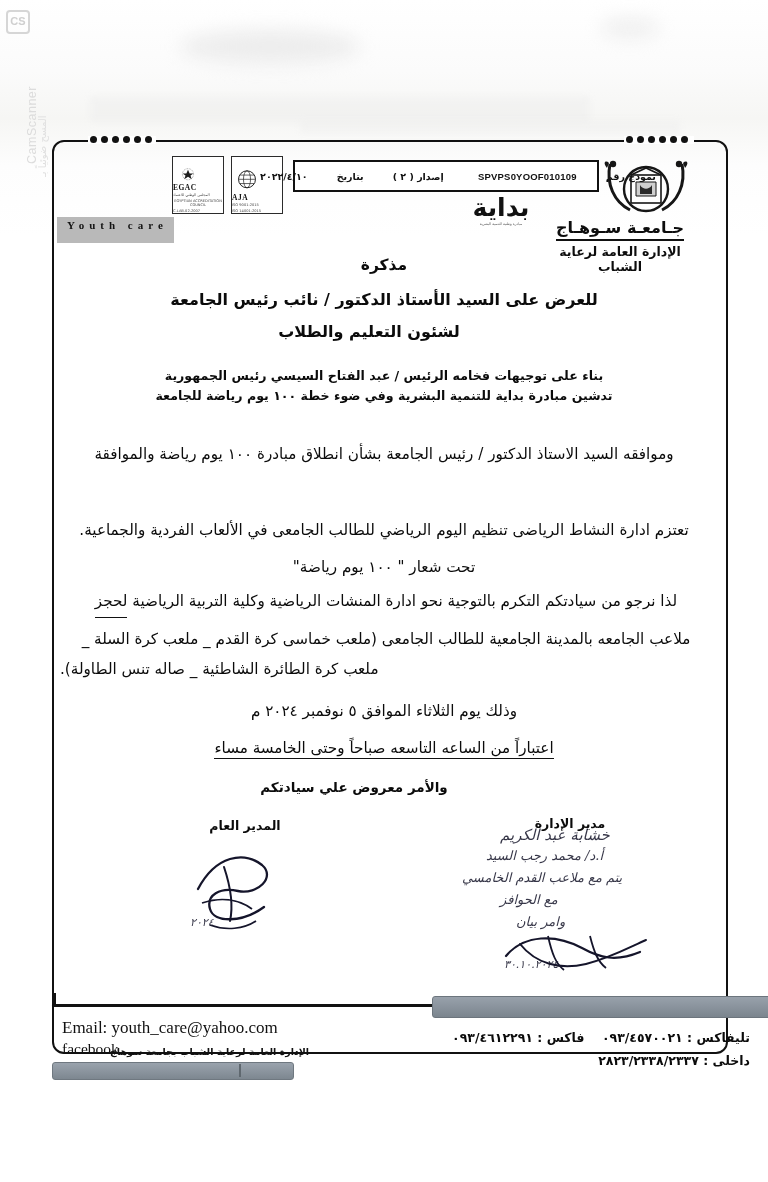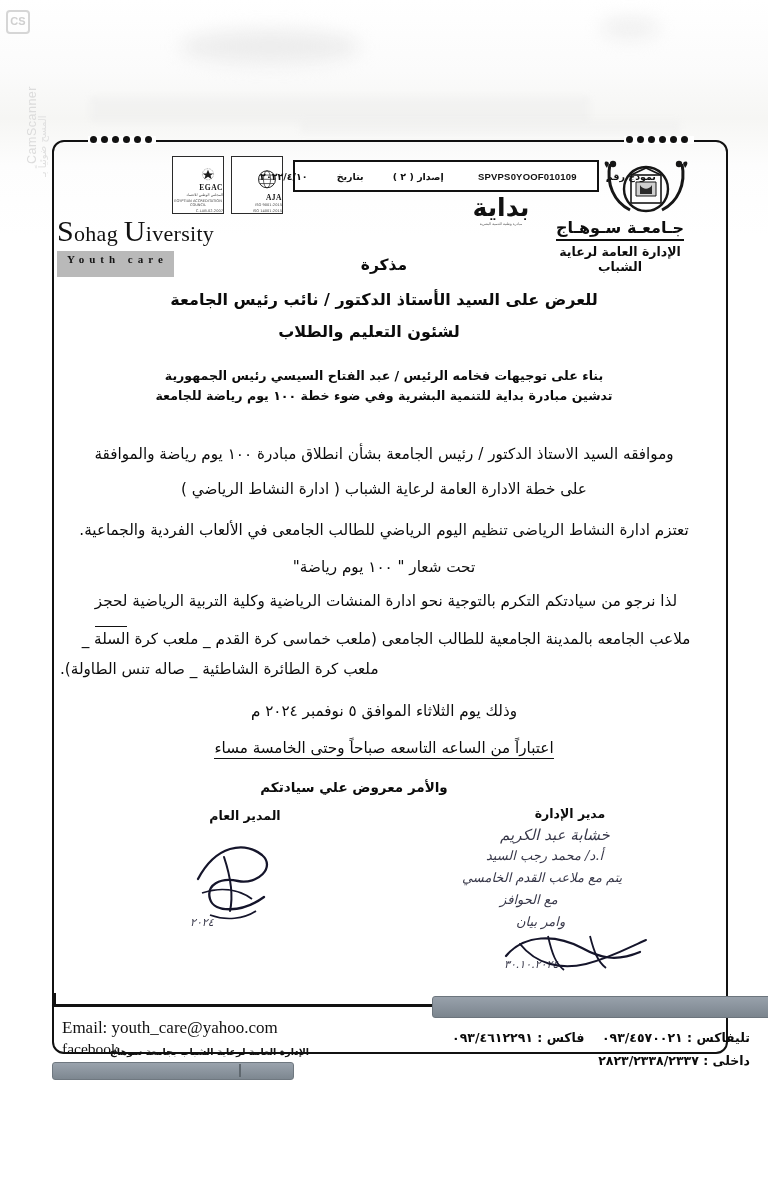--- a/index.html
+++ b/index.html
@@ -63,21 +63,21 @@
     border-radius:2px;
   }
   #footer-rule-cap{
     position:absolute;left:52px;top:993px;width:4px;height:14px;background:#111;
   }
 
   
   #cert-logos{position:absolute;left:172px;top:156px;width:118px;height:64px;display:flex;gap:7px;}
   .cert{
     width:52px;height:58px;border:1.4px solid #2b2b2b;background:#fff;
-    display:flex;flex-direction:column;align-items:flex-end;justify-content:flex-start;
+    display:flex;flex-direction:column;align-items:flex-start;justify-content:flex-start;
     padding-top:11px;box-sizing:border-box;
   }
   .cert .glyph{width:30px;height:26px;}
   .cert .cert-name{font-size:7.5px;font-weight:bold;color:#111;letter-spacing:.5px;margin-top:1px;font-family:"Liberation Serif",serif;}
   .cert .cert-sub{font-size:3.6px;color:#444;text-align:center;line-height:1.25;margin-top:1px;}
 
   #form-box{
     position:absolute;left:293px;top:160px;width:302px;height:28px;
     border:2px solid #111;background:#fff;
     display:flex;align-items:center;justify-content:center;
@@ -130,27 +130,27 @@
   #p1{left:64px;right:64px;top:443px;text-align:center;}
   #p2{left:64px;right:64px;top:478px;text-align:center;}
   #p3{left:64px;right:64px;top:519px;text-align:center;}
   #p4{left:0;right:0;top:556px;text-align:center;}
   #p5{left:60px;right:56px;top:590px;text-align:center;}
   #p6{left:60px;right:56px;top:628px;text-align:center;}
   #p7{left:60px;right:56px;top:658px;text-align:left;}
   #p8{left:0;right:0;top:700px;text-align:center;}
   #p9{left:0;right:0;top:737px;text-align:center;}
   #p9 .u{border-bottom:1.3px solid #111;padding-bottom:1px;}
-  #p5 .u{border-bottom:1.3px solid #111;padding-bottom:16px;}
+  #p5 .u{border-bottom:1.3px solid #111;padding-bottom:7px;}
   #closing{position:absolute;left:0;right:60px;top:779px;font-size:13.5px;font-weight:bold;text-align:center;}
 
   
   #sig-left{position:absolute;left:180px;top:808px;width:130px;text-align:center;direction:rtl;}
   #sig-right{position:absolute;left:500px;top:806px;width:140px;text-align:center;direction:rtl;}
-  .sig-title{font-size:12.5px;font-weight:bold;color:#0b0b0b;}
+  .sig-title{font-size:12.5px;font-weight:bold;color:#0b0b0b;margin-top:10px;}
 
   .handwrite{
     position:absolute;font-family:"DejaVu Serif",serif;color:#1a1a2e;
     direction:rtl;font-style:italic;opacity:.88;
   }
 
   
   #email-line{
     position:absolute;left:62px;top:1018px;
     font-family:"Liberation Serif","DejaVu Serif",serif;font-size:17px;color:#111;
@@ -272,35 +272,33 @@
     <div class="uname">جـامعـة سـوهـاج</div>
     <div class="udept">الإدارة العامة لرعاية الشباب</div>
   </div>
 
   <div id="bedaya">
     <div class="bglyph">بداية</div>
     <div class="bsub">مبادرة وطنية للتنمية البشرية</div>
   </div>
 
   <div id="en-logo">
-    <div class="en-name"><span class="cap">S</span><span>ohag </span><span class="cap">U</span><span>iversity</span></div>
     <div class="en-sub">Youth care</div>
   </div>
 
   <div id="memo-title" class="ar">مذكرة</div>
   <div id="addr1" class="ar">للعرض على السيد الأستاذ الدكتور / نائب رئيس الجامعة</div>
   <div id="addr2" class="ar">لشئون التعليم والطلاب</div>
 
   <div id="intro" class="ar">
     <div>بناء على توجيهات فخامه الرئيس / عبد الفتاح السيسي رئيس الجمهورية</div>
     <div>تدشين مبادرة بداية للتنمية البشرية وفي ضوء خطة ١٠٠ يوم رياضة للجامعة</div>
   </div>
 
   <div id="p1" class="ar para">وموافقه السيد الاستاذ الدكتور / رئيس الجامعة بشأن انطلاق مبادرة ١٠٠ يوم رياضة والموافقة</div>
-  <div id="p2" class="ar para">على خطة الادارة العامة لرعاية الشباب ( ادارة النشاط الرياضي )</div>
   <div id="p3" class="ar para">تعتزم ادارة النشاط الرياضى تنظيم اليوم الرياضي للطالب الجامعى في الألعاب الفردية والجماعية.</div>
   <div id="p4" class="ar para">تحت شعار " ١٠٠ يوم رياضة"</div>
 
   <div id="p5" class="ar para"><span>لذا نرجو من سيادتكم التكرم بالتوجية نحو ادارة المنشات الرياضية وكلية التربية الرياضية </span><span class="u">لحجز</span></div>
 
   <div id="p6" class="ar para">ملاعب الجامعه بالمدينة الجامعية للطالب الجامعى (ملعب خماسى كرة القدم _ ملعب كرة السلة _</div>
   <div id="p7" class="ar para">ملعب كرة الطائرة الشاطئية _ صاله تنس الطاولة).</div>
   <div id="p8" class="ar para">وذلك يوم الثلاثاء الموافق ٥ نوفمبر ٢٠٢٤ م</div>
   <div id="closing" class="ar">والأمر معروض علي سيادتكم</div>
 

